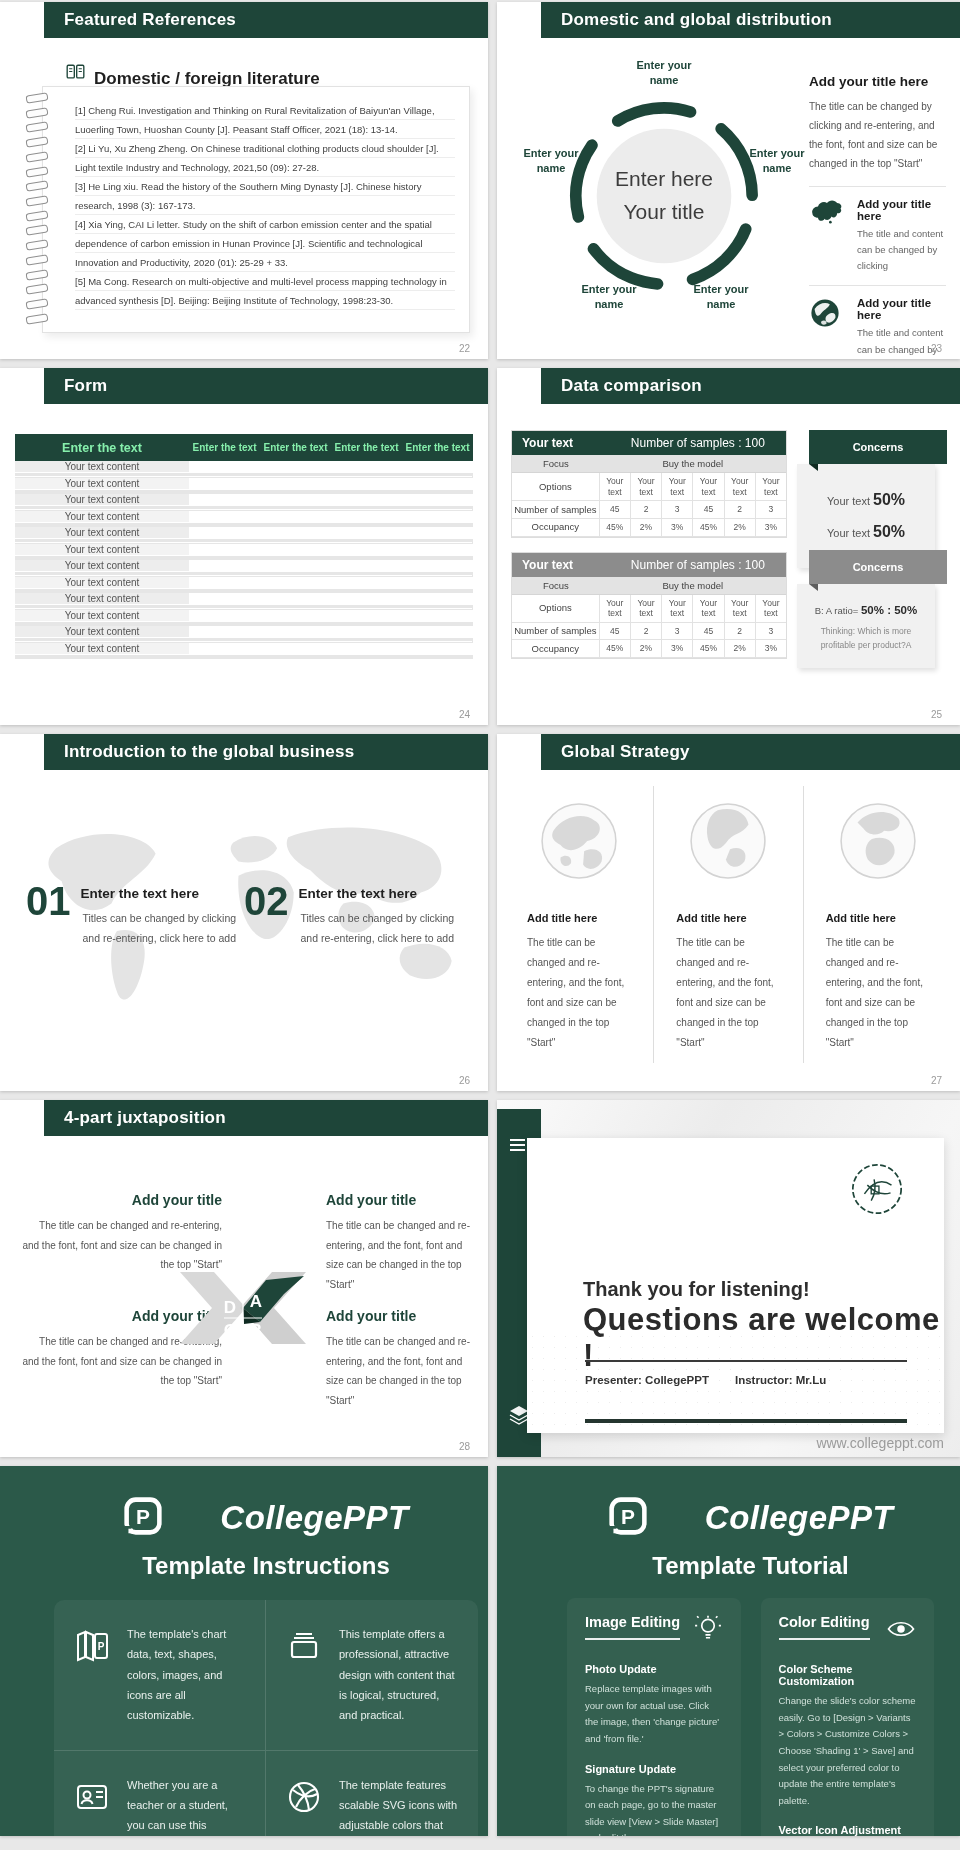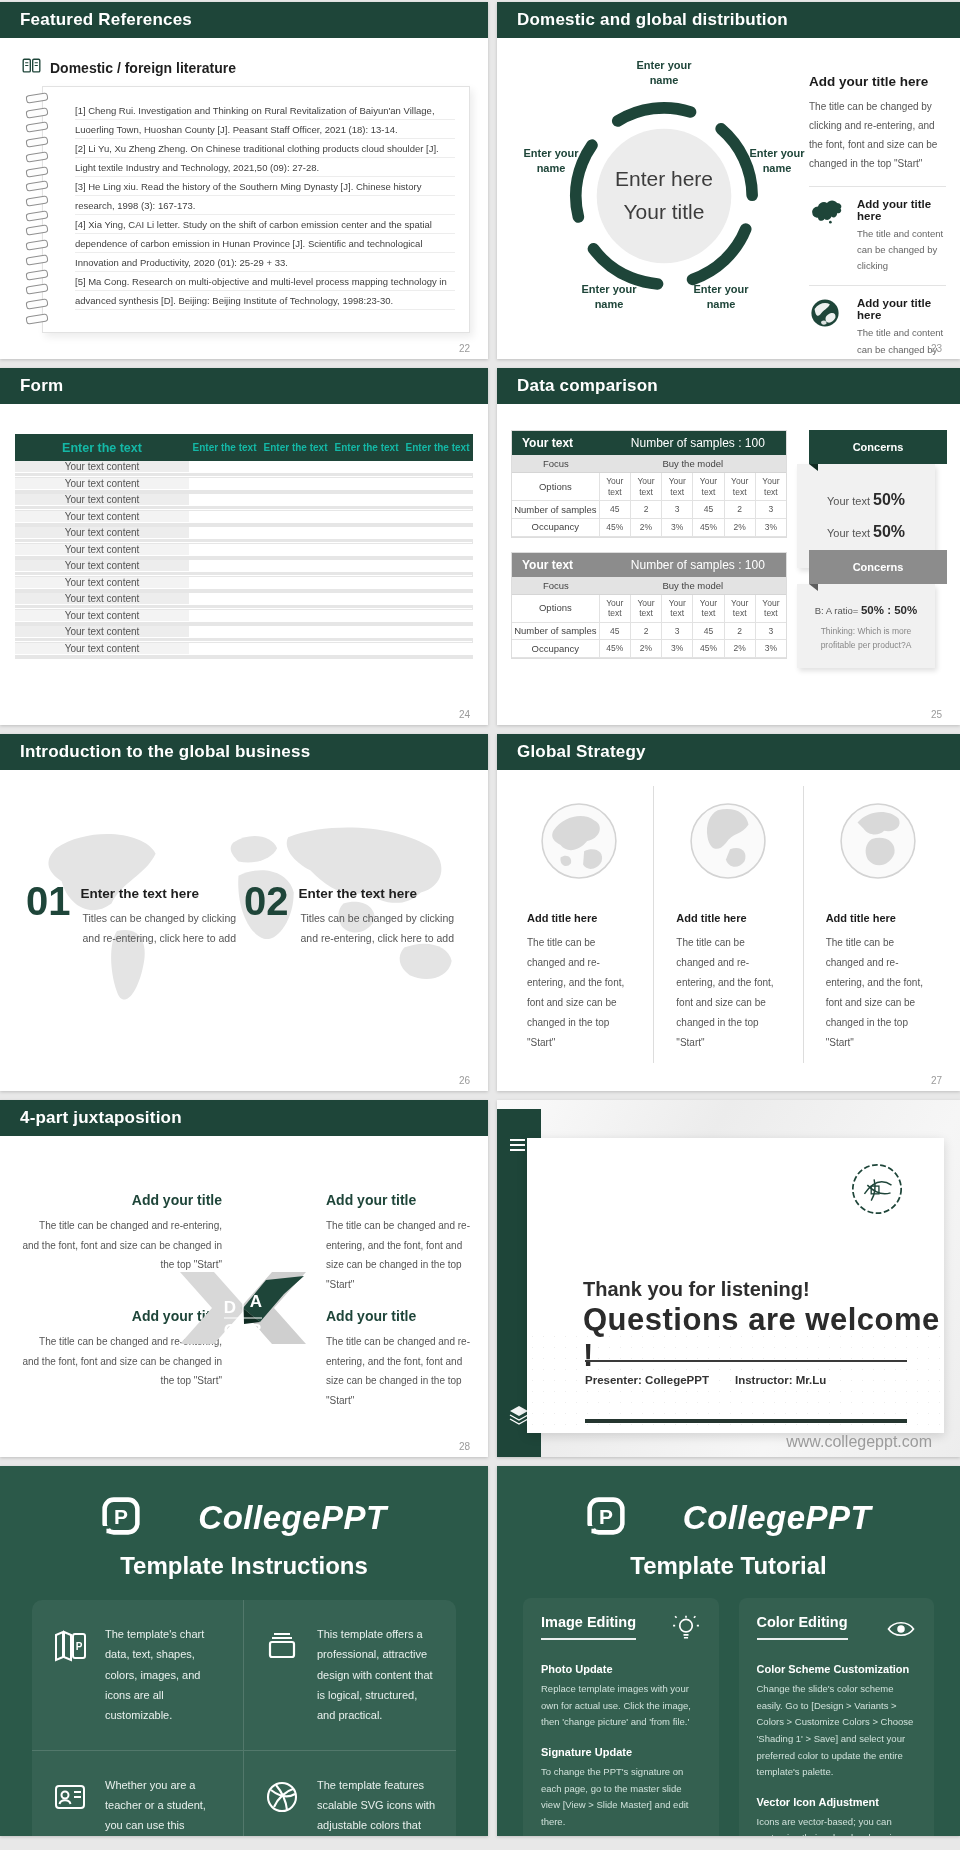--- a/index.html
+++ b/index.html
@@ -1,28 +1,28 @@
 <!DOCTYPE html>
 <html><head>
 <meta charset="utf-8">
 <style>
   html,body{margin:0;padding:0;background:#e8e8e8;font-family:"Liberation Sans",sans-serif;}
   .sheet{width:960px;height:1850px;box-sizing:border-box;padding:2px 0 14px 0;display:flex;flex-direction:column;gap:9px;background:#e8e8e8;overflow:hidden;}
   .grid-row{display:flex;gap:9px;height:357px;}
   .grid-row.bottom{height:370px;}
   .cell-l{width:488px;flex:none;}
   .cell-r{width:463px;flex:none;}
-  .slide{position:relative;height:100%;background:#fff;box-shadow:0 1px 3px rgba(0,0,0,.18);overflow:hidden;}
+  .slide{position:relative;height:100%;background:#fff;box-shadow:0 1px 3px rgba(0,0,0,.18);overflow:hidden;padding-left:44px;}
   .slide-header{height:36px;background:#1e4539;display:flex;align-items:center;padding:0 20px;}
   .slide-title{color:#fff;font-weight:bold;font-size:17px;letter-spacing:.2px;}
   .page-num{position:absolute;right:18px;bottom:5px;font-size:10px;color:#9a9a9a;}
 
   
   .lit-heading{display:flex;align-items:center;gap:9px;margin:20px 0 0 22px;}
-  .lit-title{font-size:14px;font-weight:bold;color:#1f1f1f;}
+  .lit-title{font-size:17px;font-weight:bold;color:#1f1f1f;margin-top:11px;}
   .ref-card{position:absolute;left:42px;right:18px;top:84px;bottom:26px;background:#fff;border:1px solid #e2e2e2;box-shadow:3px 4px 8px rgba(0,0,0,.08);}
   .rings{position:absolute;left:26px;top:92px;bottom:36px;display:flex;flex-direction:column;justify-content:space-between;z-index:3;}
   .ring{width:20px;height:6px;border:1.5px solid #8f8f8f;border-radius:3px;background:#fdfdfd;transform:rotate(-9deg);}
   .ref-text{position:absolute;left:32px;right:14px;top:14px;bottom:10px;font-size:9.5px;color:#3f3f3f;line-height:19px;
     background:repeating-linear-gradient(to bottom,transparent 0 18px,#ededed 18px 19px);}
   .ref-item{margin:0;}
 
   
   .dist-body{position:absolute;inset:36px 0 0 0;}
   .wheel{position:absolute;left:22px;top:20px;width:290px;height:276px;}
@@ -38,21 +38,21 @@
   .dist-h{font-size:13.5px;font-weight:bold;color:#1c1c1c;margin-bottom:8px;}
   .dist-p{font-size:10px;color:#555;line-height:1.9;}
   .dist-item{display:flex;gap:12px;align-items:flex-start;padding:11px 0;border-top:1px solid #e3e3e3;}
   .dist-item .ih{font-size:11.5px;font-weight:bold;color:#1c1c1c;margin-bottom:4px;}
   .dist-item .ip{font-size:9.5px;color:#666;line-height:1.7;}
   .dist-icon{flex:none;width:36px;}
 
   
   .form-table{position:absolute;left:15px;right:15px;top:66px;}
   .ft-head{display:flex;background:#1e4539;height:27px;align-items:center;}
-  .ft-th{flex:1;color:#14b8a6;font-weight:bold;font-size:10px;text-align:center;}
+  .ft-th{flex:1;color:#86efac;font-weight:bold;font-size:10px;text-align:center;}
   .ft-th.first{flex:none;width:38%;font-size:12.5px;}
   .ft-row{display:flex;height:16.5px;flex-direction:column;}
   .ft-label{flex:none;width:38%;background:#ededed;color:#555;font-size:10px;display:flex;align-items:center;justify-content:center;border-bottom:1px solid #fff;}
   .ft-label.alt{background:#f3f3f3;}
   .ft-cell{flex:1;background:#fff;border-right:1px solid #e6e6e6;border-bottom:1px solid #e6e6e6;}
   .ft-row .ft-cell:first-of-type{border-left:1px solid #e6e6e6;}
 
   
   .cmp-wrap{position:absolute;left:14px;top:62px;width:276px;}
   .cmp-table{margin-bottom:14px;border:1px solid #ddd;}
@@ -118,21 +118,21 @@
   .stack-icon{position:absolute;left:10px;bottom:26px;}
   .thanks-card{position:absolute;left:30px;right:16px;top:38px;bottom:24px;background:#fff;box-shadow:0 3px 10px rgba(0,0,0,.14);z-index:2;
     background-image:radial-gradient(#ededed 0.8px, transparent 0.8px);background-size:11px 11px;background-position:0 160px;}
   .thanks-card-top{position:absolute;inset:0 0 auto 0;height:190px;background:#fff;}
   .emblem{position:absolute;top:22px;right:38px;}
   .thanks-line1{position:absolute;left:56px;top:140px;font-size:20px;font-weight:bold;color:#2e2e2e;}
   .thanks-line2{position:absolute;left:56px;top:164px;font-size:31px;font-weight:bold;color:#2b2b2b;letter-spacing:.5px;}
   .thanks-rule{position:absolute;left:58px;top:222px;width:322px;border-top:2px solid #3a3a3a;}
   .thanks-people{position:absolute;left:58px;top:236px;display:flex;gap:26px;font-size:11.5px;font-weight:bold;color:#333;}
   .thanks-bottombar{position:absolute;left:58px;bottom:10px;width:322px;height:4px;background:#24352f;}
-  .website{position:absolute;right:28px;bottom:6px;font-size:16px;color:#9b9b9b;z-index:3;}
+  .website{position:absolute;right:16px;bottom:6px;font-size:14px;color:#9b9b9b;z-index:3;}
 
   
   .dark-slide{background:#2b5949;color:#fff;}
   .brand-row{display:flex;justify-content:center;align-items:center;gap:13px;padding-top:30px;}
   .brand-text{font-size:33px;font-weight:bold;font-style:italic;letter-spacing:.5px;margin-left:44px;}
   .dark-heading{text-align:center;font-size:24px;font-weight:bold;margin-top:12px;}
   .instr-card{margin:20px auto 0;width:424px;background:rgba(255,255,255,.055);border-radius:10px;display:grid;grid-template-columns:1fr 1fr;}
   .instr-cell{display:flex;gap:15px;padding:24px 18px;align-items:flex-start;}
   .instr-cell.br{border-right:1px solid rgba(255,255,255,.14);}
   .instr-cell.bb{border-bottom:1px solid rgba(255,255,255,.14);}

